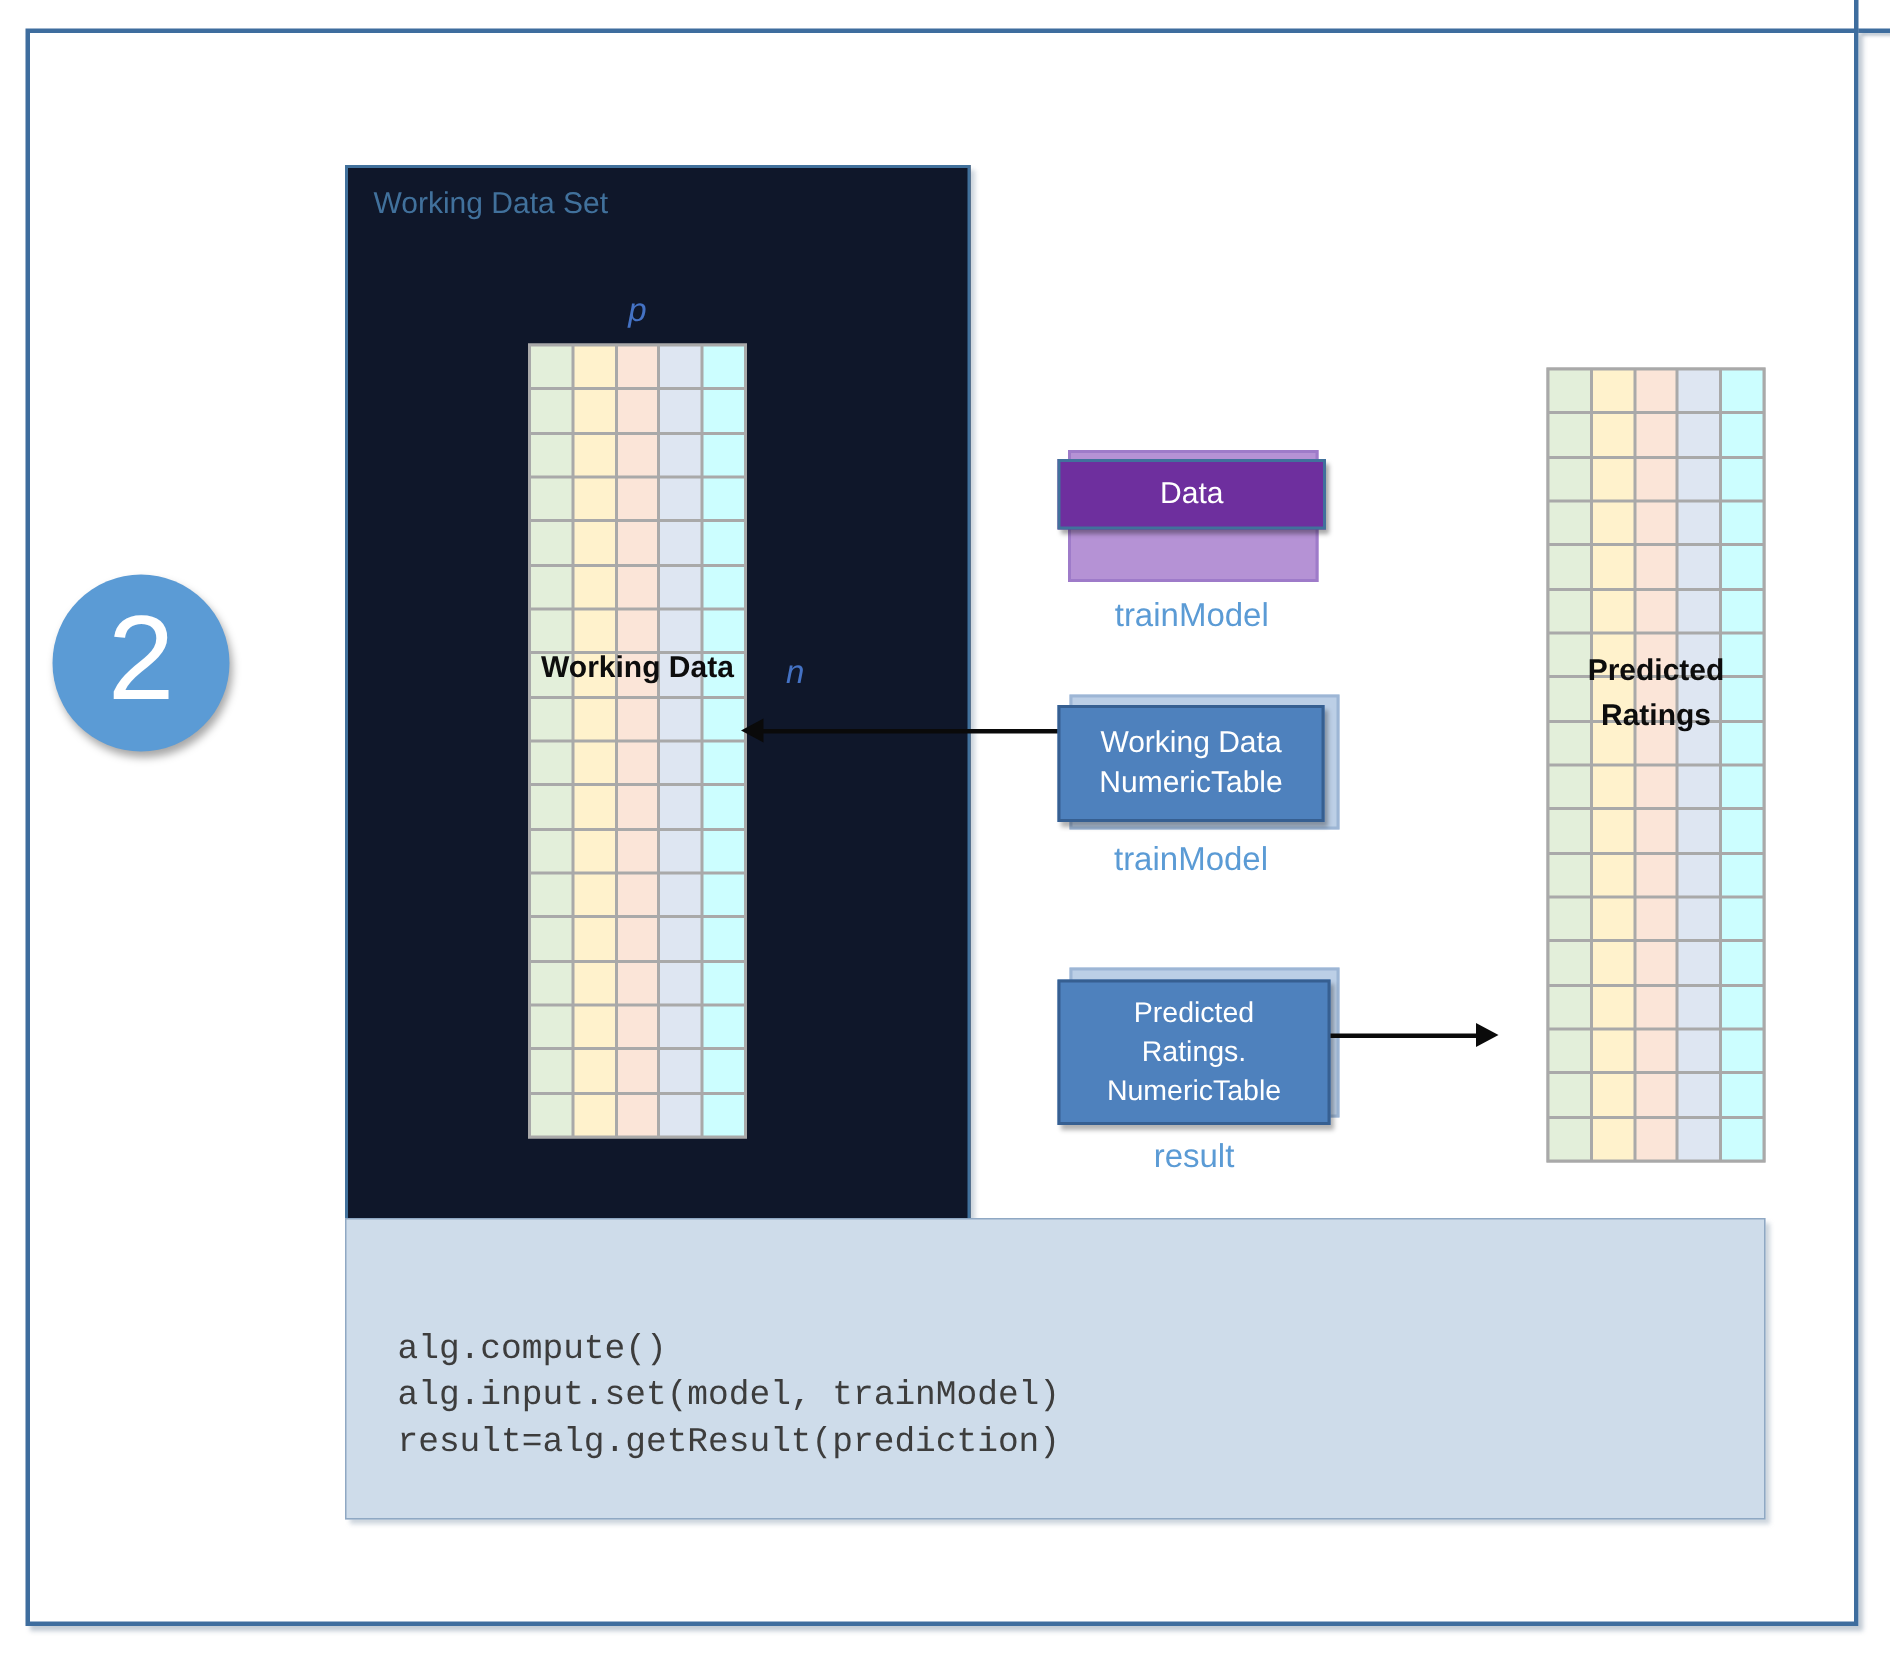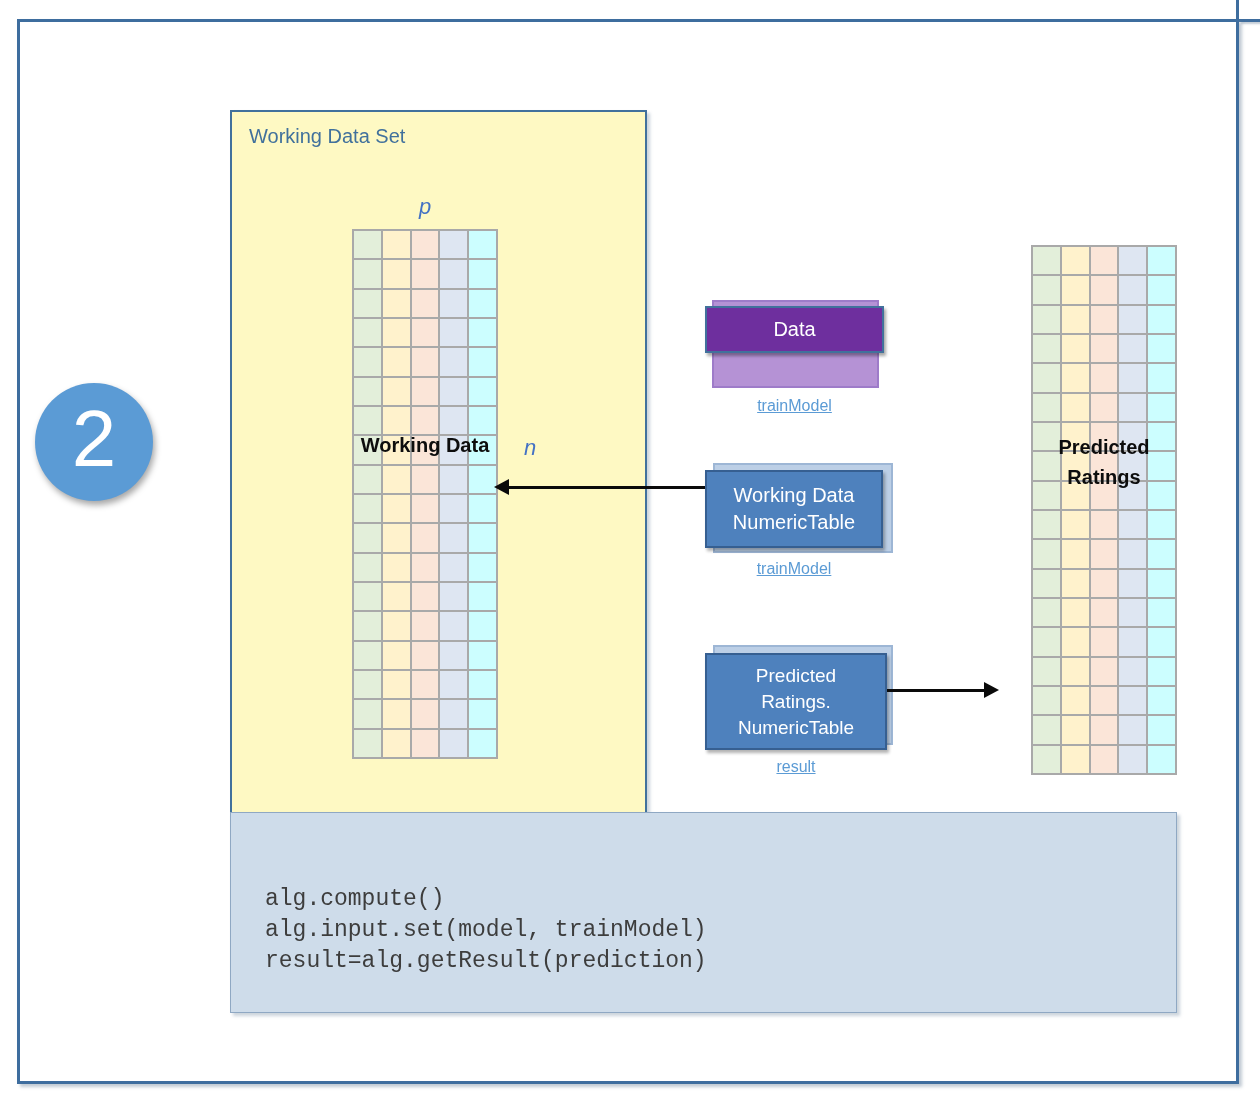--- a/index.html
+++ b/index.html
@@ -29,21 +29,21 @@
     border:3px solid var(--frame);box-shadow:3px 3px 3px rgba(120,140,160,0.45);}
   .frame-vline-ext{position:absolute;left:1236px;top:0;width:3px;height:22px;background:var(--frame);}
   .frame-hline-ext{position:absolute;left:1239px;top:19px;width:21px;height:3px;background:var(--frame);
     box-shadow:2px 2px 2px rgba(120,140,160,0.45);}
 
   .step-circle{position:absolute;left:35px;top:383px;width:118px;height:118px;border-radius:50%;
     background:var(--circle-blue);display:flex;align-items:center;justify-content:center;
     box-shadow:2px 4px 6px rgba(0,0,0,0.35);}
   .step-circle span{color:#fff;font-size:80px;line-height:1;transform:translateY(-3px);}
 
-  .wds-box{position:absolute;left:230px;top:110px;width:417px;height:868px;background:#fef9c3;
+  .wds-box{position:absolute;left:230px;top:110px;width:417px;height:868px;background:#0f172a;
     border:2px solid var(--title-blue);box-shadow:3px 3px 3px rgba(130,150,170,0.4);}
   .wds-title{position:absolute;left:17px;top:13px;font-size:20px;color:var(--title-blue);}
 
   .grid{position:absolute;display:grid;gap:2px;background:var(--grid-line);
     border:2px solid var(--grid-line);}
   .grid-left{left:352px;top:229px;width:146px;height:530px;}
   .grid-right{left:1031px;top:245px;width:146px;height:530px;}
   .grid-cell{width:100%;height:100%;}
 
   .p-label{position:absolute;left:352px;top:194px;width:146px;text-align:center;
@@ -69,21 +69,21 @@
 
   .ntable-back{position:absolute;background:var(--back-blue);border:2px solid var(--back-blue-border);}
   .wd-back{left:713px;top:463px;width:180px;height:90px;}
   .res-back{left:713px;top:645px;width:180px;height:100px;}
   .ntable-front{position:absolute;background:var(--box-blue);border:2px solid var(--box-blue-border);
     box-shadow:2px 3px 3px rgba(0,0,0,0.3);display:flex;flex-direction:column;
     align-items:center;justify-content:center;color:#fff;}
   .wd-front{left:705px;top:470px;width:178px;height:78px;font-size:20px;line-height:27px;}
   .res-front{left:705px;top:653px;width:182px;height:97px;font-size:19px;line-height:26px;}
 
-  .var-label{position:absolute;text-align:center;font-size:16px;color:var(--label-blue);text-decoration:underline;}
+  .var-label{position:absolute;text-align:center;font-size:22px;color:var(--label-blue);}
   .lbl-trainmodel{left:705px;top:397px;width:179px;}
   .lbl-workingdata{left:705px;top:560px;width:178px;}
   .lbl-result{left:705px;top:758px;width:182px;}
 
   .pred-panel{position:absolute;left:230px;top:812px;width:947px;height:201px;
     background:var(--panel-blue);border:1px solid var(--panel-blue-border);
     box-shadow:3px 3px 3px rgba(130,150,170,0.4);}
   .pred-bar{position:absolute;left:222px;top:818px;width:961px;height:49px;
     background:var(--box-blue);border:2px solid var(--box-blue-border);
     box-shadow:2px 3px 4px rgba(0,0,0,0.3);

